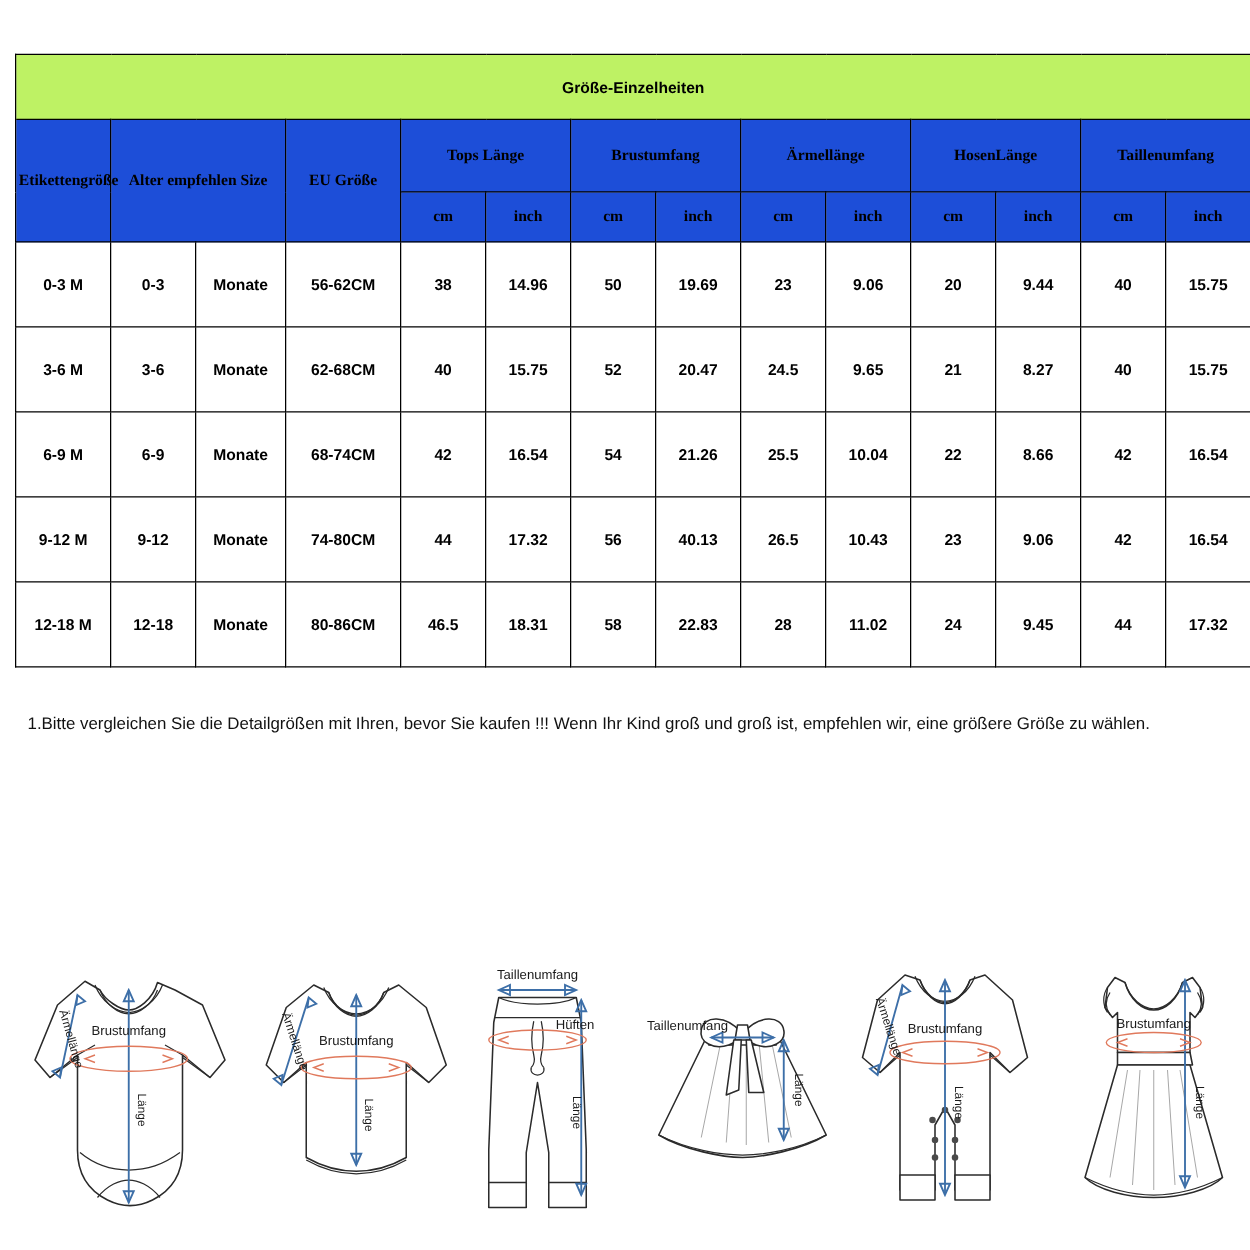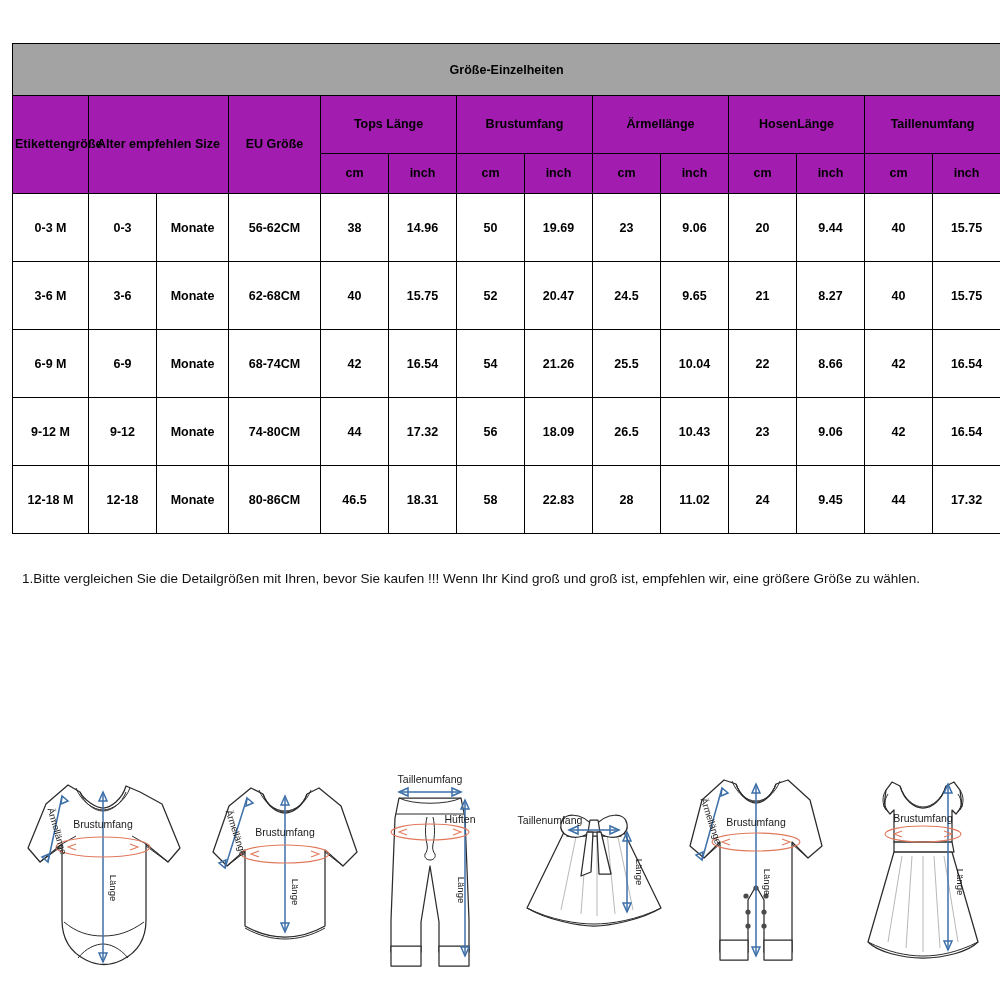--- a/index.html
+++ b/index.html
@@ -31,30 +31,31 @@
     border: 1px solid #000000;
     text-align: center;
     vertical-align: middle;
     font-weight: bold;
     color: #000000;
     padding: 0 2px;
   }
   tr.title-row td {
     height: 52px;
     font-size: 12.5px;
-    background: #a3a3a3;
+    background: #bef264;
     border-left: 1px solid #000;
     border-right: 1px solid #000;
     border-top: 1px solid #000;
     border-bottom: none;
   }
   tr.hdr-a td, tr.hdr-b td {
-    background: #a21caf;
+    background: #1d4ed8;
     font-size: 12.5px;
     line-height: 1.35;
+    font-family: Liberation Serif, serif;
   }
   tr.hdr-a td { height: 58px; }
   tr.hdr-b td { height: 40px; }
   tr.data-row td {
     height: 68px;
     font-size: 12.5px;
     background: #ffffff;
   }
   .c-label  { width: 76px; }
   .c-age    { width: 68px; }
@@ -208,21 +209,21 @@
       </tr>
 
       <tr class="data-row">
         <td>9-12 M</td>
         <td>9-12</td>
         <td>Monate</td>
         <td>74-80CM</td>
         <td>44</td>
         <td>17.32</td>
         <td>56</td>
-        <td>18.09</td>
+        <td>40.13</td>
         <td>26.5</td>
         <td>10.43</td>
         <td>23</td>
         <td>9.06</td>
         <td>42</td>
         <td>16.54</td>
       </tr>
 
       <tr class="data-row">
         <td>12-18 M</td>

